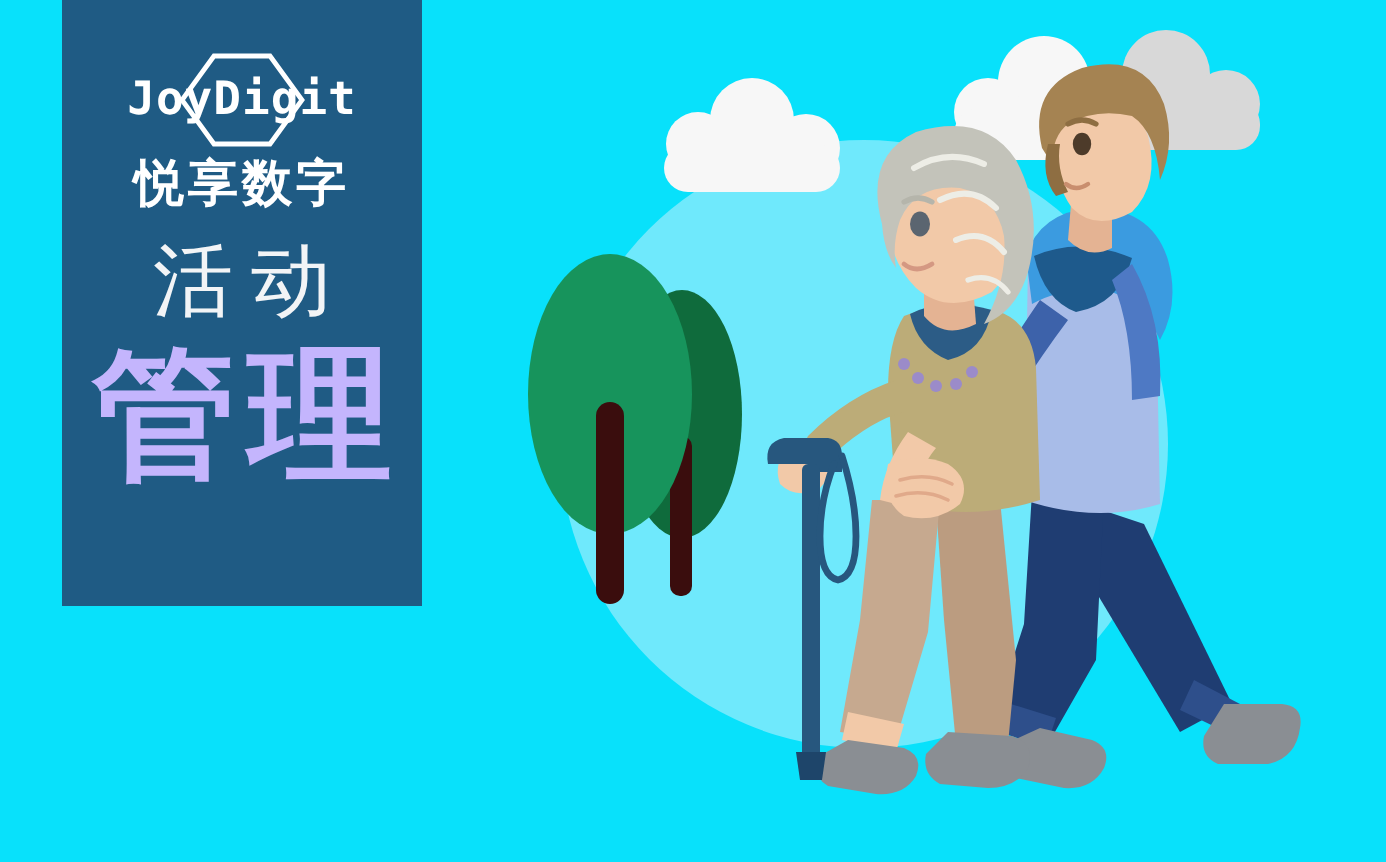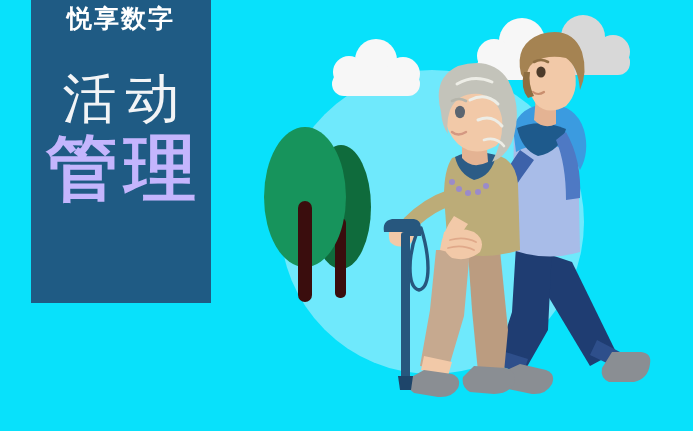--- a/index.html
+++ b/index.html
@@ -64,28 +64,28 @@
   }
   .logo-sub {
     margin-top: 2px;
     color: #ffffff;
     font-size: 25px;
     font-weight: 700;
     letter-spacing: 2px;
     font-family: "DejaVu Sans", sans-serif;
   }
   .title-line-1 {
-    margin-top: 36px;
+    margin-top: 16px;
     color: #f2f4f6;
-    font-size: 54px;
+    font-size: 40px;
     font-weight: 300;
     letter-spacing: 9px;
     text-indent: 9px;
     line-height: 1.04;
-    font-family: Liberation Serif, serif;
+    font-family: Liberation Mono, monospace;
   }
   .title-line-2 {
     margin-top: 4px;
     color: #c4b5fd;
     font-size: 72px;
     font-weight: 700;
     letter-spacing: 6px;
     text-indent: 6px;
     line-height: 1.04;
     font-family: "DejaVu Sans", sans-serif;
@@ -215,20 +215,26 @@
     <g>
       <path d="M444 232 Q460 226 474 232 Q486 240 480 252 Q468 262 452 258 Q440 250 444 232 Z" fill="#F2C9A8"></path>
       <path d="M450 240 Q464 236 476 242" stroke="#E0A98A" stroke-width="1.8" fill="none" stroke-linecap="round"></path>
       <path d="M448 248 Q462 244 474 250" stroke="#E0A98A" stroke-width="1.8" fill="none" stroke-linecap="round"></path>
     </g>
 
   </svg>
 
   <div class="panel">
 
+    <div class="logo-wrap">
+      <svg class="logo-hex" viewBox="0 0 64 48">
+        <polygon points="18,2 46,2 62,24 46,46 18,46 2,24" fill="none" stroke="#FFFFFF" stroke-width="2.4"></polygon>
+      </svg>
+      <span class="logo-text">JoyDigit</span>
+    </div>
 
     <div class="logo-sub">悦享数字</div>
 
     <div class="title-line-1">活动</div>
 
     <div class="title-line-2">管理</div>
   </div>
 
 </div>
 

